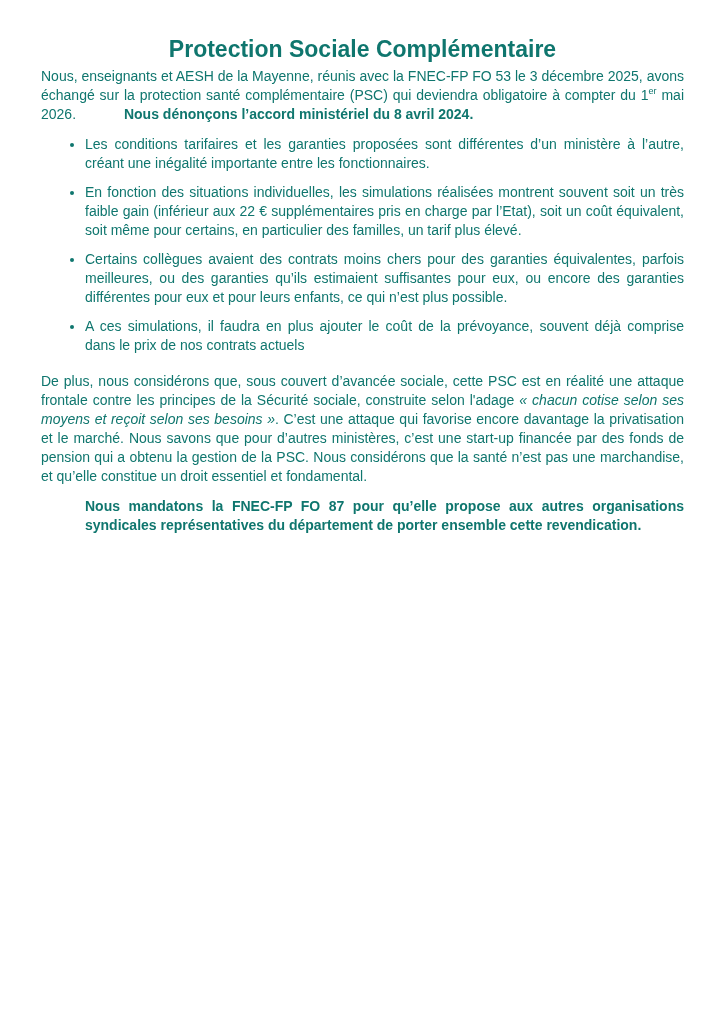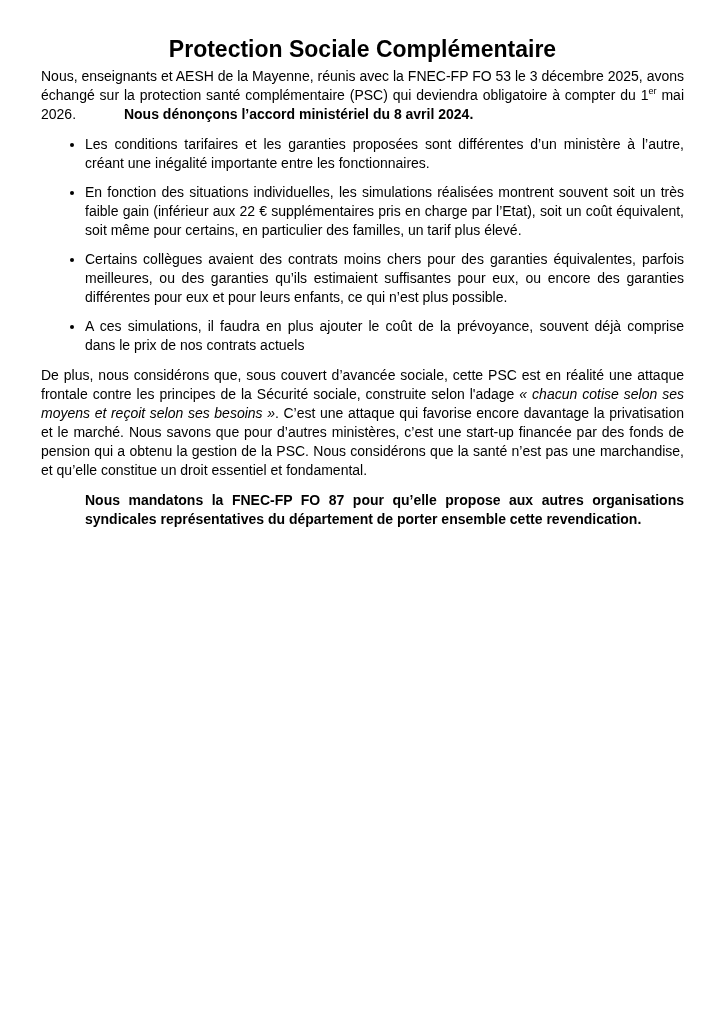--- a/index.html
+++ b/index.html
@@ -8,21 +8,21 @@
     background: #ffffff;
   }
   .page {
     position: relative;
     width: 724px;
     height: 1024px;
     background: #ffffff;
     box-sizing: border-box;
     padding: 36px 40px 0 41px;
     font-family: "Liberation Sans", sans-serif;
-    color: #000000;
+    color: #0f766e;
     overflow: hidden;
   }
   .title {
     font-size: 23px;
     font-weight: bold;
     text-align: center;
     margin: 0 0 3px 0;
     line-height: 1.2;
   }
   .subtitle {
@@ -35,21 +35,21 @@
   .body-text, .grievances li {
     font-size: 14px;
     line-height: 19px;
     text-align: justify;
   }
   .body-text {
     margin: 0 0 11px 0;
   }
   .bold { font-weight: bold; padding-left: 44px; }
   .grievances {
-    margin: 0 0 11px 0;
+    margin: 0 0 17px 0;
     padding: 0 0 0 44px;
   }
   .grievances li {
     margin: 0 0 10px 0;
   }
   sup.ord {
     font-size: 9px;
     line-height: 0;
   }
   em.adage { font-style: italic; }

